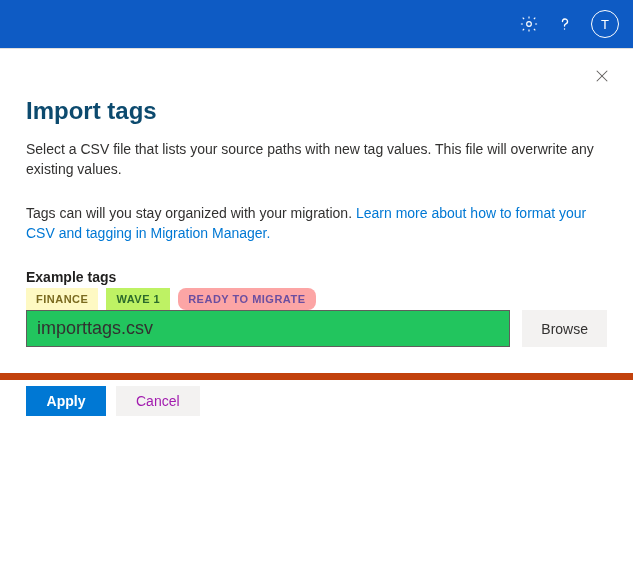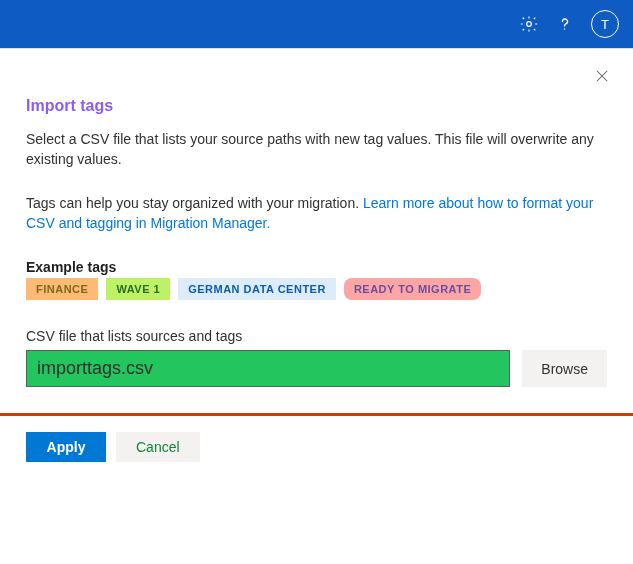--- a/index.html
+++ b/index.html
@@ -45,23 +45,23 @@
       width: 18px; height: 18px;
       cursor: pointer;
       color: #605e5c;
       background: transparent;
       border: none;
       display: flex;
       align-items: center;
       justify-content: center;
     }
     h1 {
-      font-size: 16px;
+      font-size: 24px;
       font-weight: 600;
-      color: #8b5cf6;
+      color: #0c4a6e;
       margin-top: 22px;
       margin-bottom: 14px;
     }
     .desc { color: #323130; line-height: 20px; margin-bottom: 24px; }
     .subdesc { color: #323130; line-height: 20px; }
     .link { color: #0078d4; cursor: pointer; }
     .section-label {
       font-weight: 600;
       margin-top: 26px;
       margin-bottom: 3px;
@@ -109,36 +109,36 @@
       background: #f3f2f1;
       border: 1px solid #f3f2f1;
       padding: 8px 18px;
       font-size: 14px;
       font-family: inherit;
       color: #323130;
       cursor: pointer;
       min-width: 80px;
     }
     .footer {
-      border-top: 3px solid #c2410c;
+      border-top: 7px solid #c2410c;
       margin-top: 26px;
-      padding: 16px 26px;
+      padding: 6px 26px;
       display: flex;
       gap: 10px;
     }
     .btn {
       font-size: 14px;
       font-family: inherit;
       padding: 7px 20px;
       border: none;
       cursor: pointer;
       min-width: 80px;
     }
     .btn-primary { background: #0078d4; color: #fff; font-weight: 600; }
-    .btn-secondary { background: #f3f2f1; color: #15803d; text-align: right; }
+    .btn-secondary { background: #f3f2f1; color: #a21caf; text-align: right; }
   </style>
 </head>
 <body>
 
 <div class="topbar">
   <div class="icon">
     <svg viewBox="0 0 20 20" width="18" height="18" fill="none" stroke="currentColor" stroke-width="1.3">
       <circle cx="10" cy="10" r="2.6"></circle>
       <path d="M10 1.8v2.2M10 16v2.2M3.2 10H1M19 10h-2.2M4.6 4.6 3 3M17 17l-1.6-1.6M15.4 4.6 17 3M3 17l1.6-1.6"></path>
     </svg>
@@ -158,33 +158,31 @@
       <line x1="2" y1="2" x2="14" y2="14"></line>
         <line x1="14" y1="2" x2="2" y2="14"></line>
     </svg>
   </button>
 
   <h1>Import tags</h1>
 
   <p class="desc">Select a CSV file that lists your source paths with new tag values. This file will overwrite any existing values.</p>
 
   <p class="subdesc">
-    <span>Tags can help you stay organized with your migration. </span><span class="link">Learn more about how to format your CSV and tagging in Migration Manager.</span>
+    <span>Tags can will you stay organized with your migration. </span><span class="link">Learn more about how to format your CSV and tagging in Migration Manager.</span>
   </p>
 
   <div class="section-label">Example tags</div>
   <div class="tags" id="tags-container">
-      <span class="tag" style="background: #fdba74; color: rgb(122, 106, 31);">FINANCE</span>
+      <span class="tag" style="background: #fef9c3; color: rgb(122, 106, 31);">FINANCE</span>
       <span class="tag" style="background: #bef264; color: rgb(43, 106, 43);">WAVE 1</span>
-      <span class="tag" style="background: rgb(222, 236, 249); color: rgb(11, 92, 173);">GERMAN DATA CENTER</span>
       <span class="tag" style="background: #fca5a5; color: rgb(107, 78, 160); border-radius: 8px;">READY TO MIGRATE</span>
     </div>
 
 
-  <div class="field-label">CSV file that lists sources and tags</div>
   <div class="file-row">
     <input class="filename-input" type="text" value="importtags.csv" style="">
     <button class="browse-btn">Browse</button>
   </div>
 </div>
 
 <div class="footer">
   <button class="btn btn-primary">Apply</button>
   <button class="btn btn-secondary">Cancel</button>
 </div>

